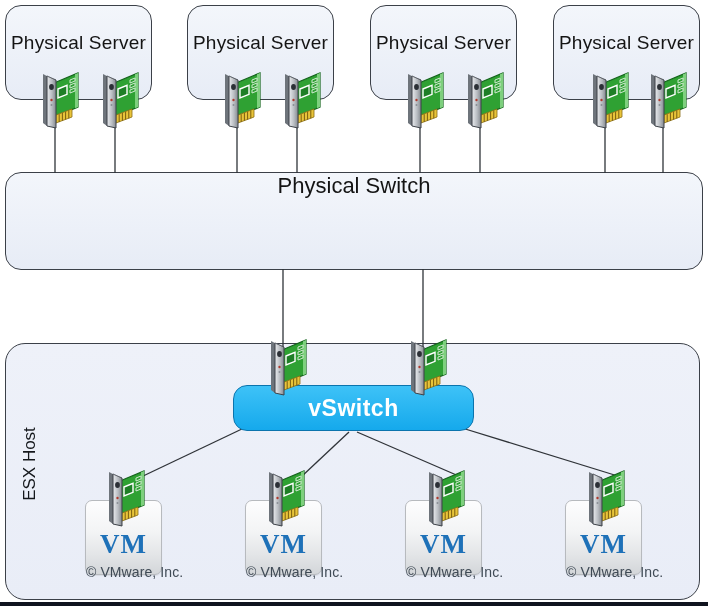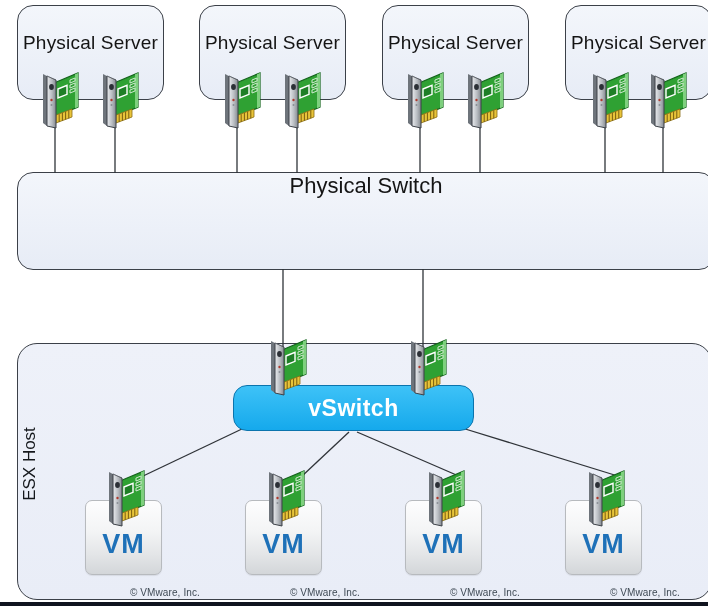--- a/index.html
+++ b/index.html
@@ -5,21 +5,20 @@
   html,body{margin:0;padding:0;background:#ffffff;}
   .canvas{
     position:relative;width:708px;height:609px;background:#ffffff;
     font-family:"Liberation Sans","DejaVu Sans",sans-serif;overflow:hidden;
   }
   
   .node-box{
     position:absolute;box-sizing:border-box;
     background:linear-gradient(180deg,#f3f6fb 0%,#e7ecf6 100%);
     border:1.6px solid var(--box-border,#3b4048);
-    margin-left:12px;
   }
   .server-box{width:147px;height:95px;top:5px;border-radius:16px;}
   .server-box .lbl{
     display:block;text-align:center;margin-top:26px;
     font-size:19px;color:#141414;letter-spacing:.2px;
   }
   .switch-box{
     left:5px;top:172px;width:698px;height:98px;border-radius:16px;
     display:flex;justify-content:center;
   }
@@ -42,27 +41,28 @@
     display:flex;align-items:center;justify-content:center;
   }
   .vswitch-box .lbl{font-size:23px;font-weight:bold;color:#ffffff;letter-spacing:.5px;}
   
   .vm-box{
     position:absolute;top:500px;width:77px;height:75px;box-sizing:border-box;
     border:1px solid #b7babe;border-radius:7px;
     background:linear-gradient(180deg,#fdfdfe 0%,#f3f4f5 42%,#e4e6e8 72%,#d3d6d9 100%);
     display:flex;align-items:center;justify-content:center;
     box-shadow:0 1px 1px rgba(0,0,0,.08);
+    font-family:Liberation Serif, serif;
   }
   .vm-box .lbl{
     font-size:27px;font-weight:bold;color:var(--vm-text,#1e71b8);
     margin-top:14px;letter-spacing:1px;
   }
   .vm-copy{
-    position:absolute;top:587px;font-size:10px;color:#3f4a55;letter-spacing:.1px;margin-left:44px;
+    position:absolute;top:564px;font-size:14px;color:#3f4a55;letter-spacing:.1px;
   }
   
   .nic{position:absolute;width:44px;height:60px;}
   
   .lines{position:absolute;left:0;top:0;pointer-events:none;}
   
   .bottom-bar{position:absolute;left:0;top:602px;width:708px;height:4px;background:var(--bottom-bar,#10141f);}
 </style>
 </head>
 <body>

